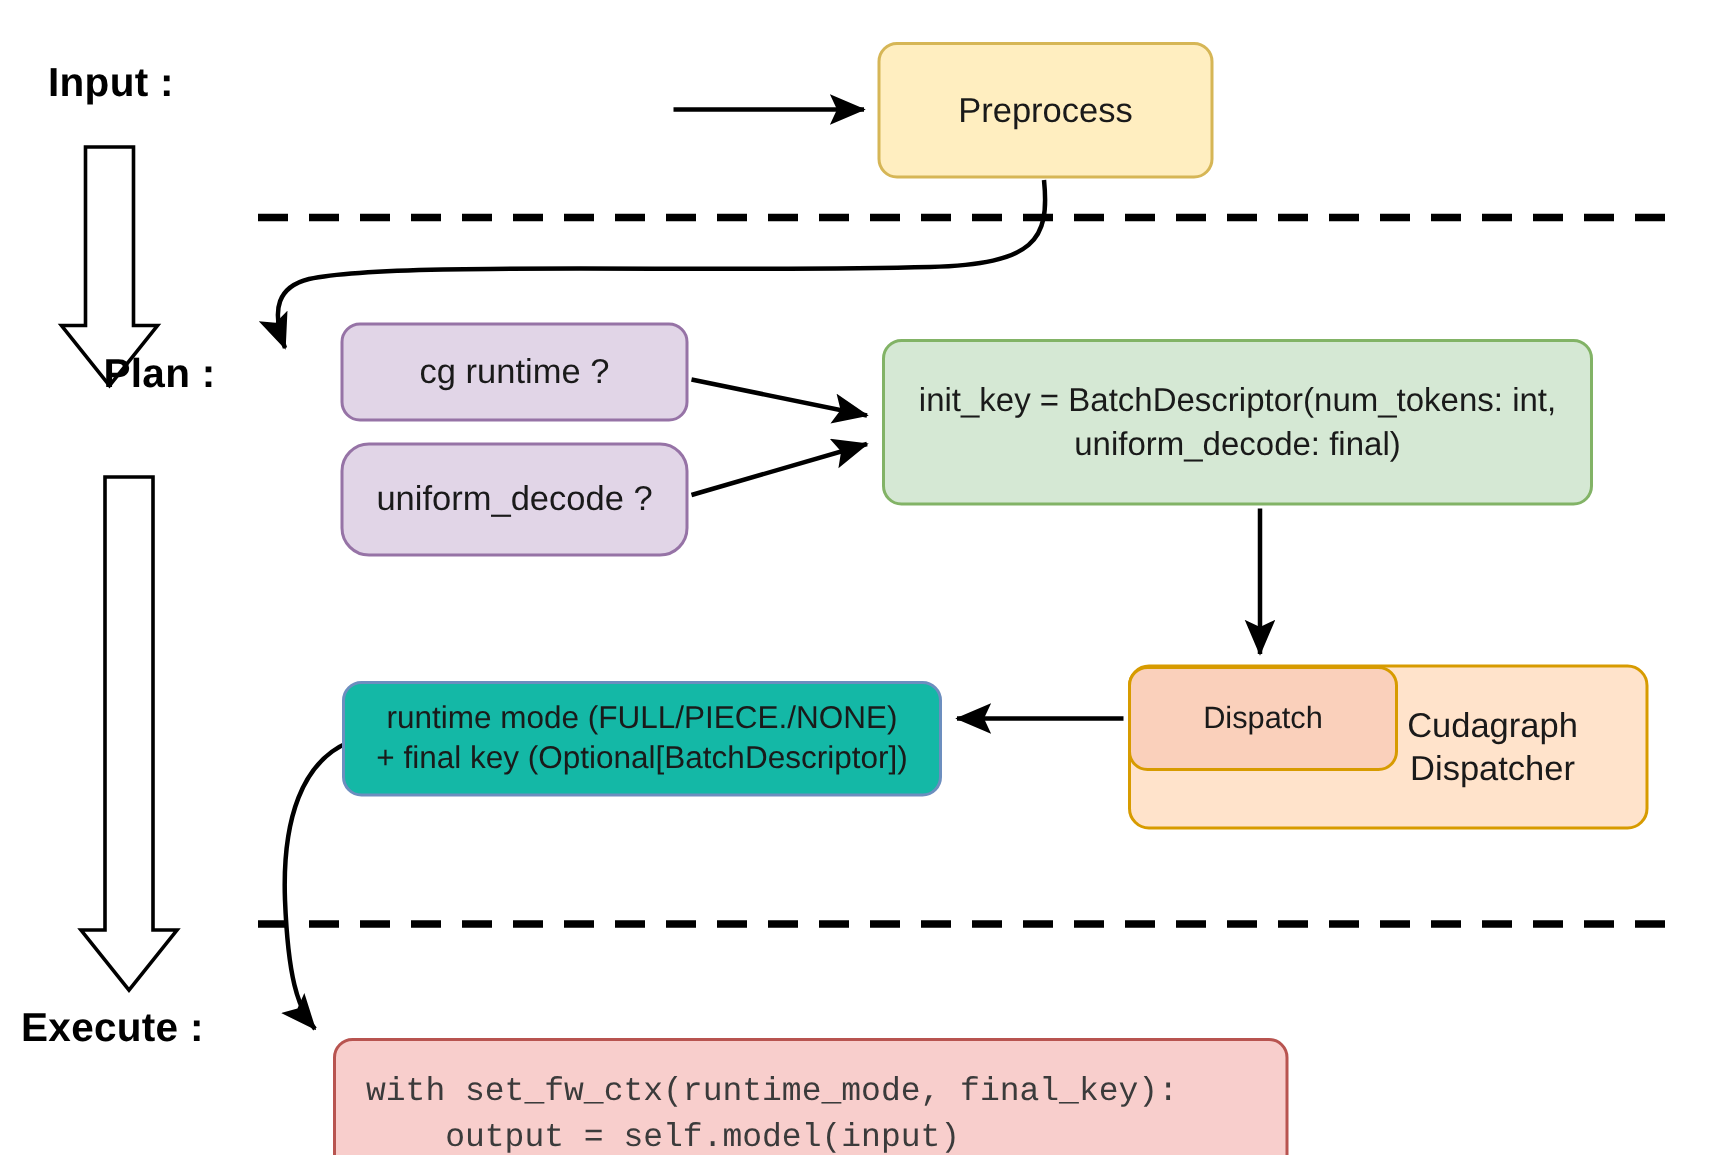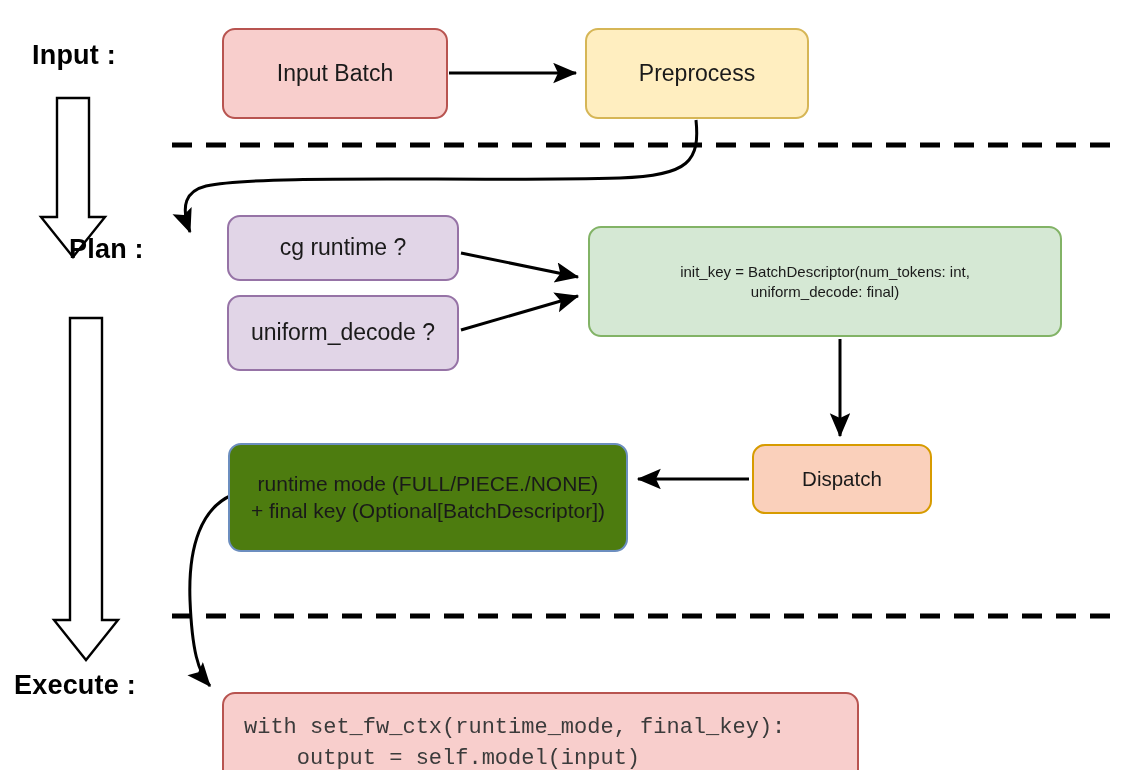--- a/index.html
+++ b/index.html
@@ -55,46 +55,46 @@
   .n-preprocess {
     left: 585px; top: 28px; width: 224px; height: 91px;
     background: #ffeec0; border-color: #d6b656;
   }
   .n-cg-padding {
     left: 227px; top: 215px; width: 232px; height: 66px;
     background: #e1d5e7; border-color: #9673a6;
   }
   .n-uniform-decode {
     left: 227px; top: 295px; width: 232px; height: 76px;
-    background: #e1d5e7; border-color: #9673a6;
+    background: #e1d5e7; border-color: #9673a6; border-radius: 19px;
   }
   .n-init-key {
     left: 588px; top: 226px; width: 474px; height: 111px;
     background: #d5e8d4; border-color: #82b366;
-    font-size: 15px;
+    font-size: 22px;
   }
   .n-cudagraph-dispatcher {
     left: 752px; top: 443px; width: 347px; height: 110px;
     background: #ffe3cb; border-color: #d79b00;
     justify-content: flex-end;
     padding-right: 16px;
     border-radius: 14px;
   }
   .n-cudagraph-dispatcher .label-inner {
     width: 172px;
   }
   .n-dispatch {
     left: 752px; top: 444px; width: 180px; height: 70px;
     background: #fad0bb; border-color: #d79b00;
     font-size: 20.5px;
     border-radius: 13px;
   }
   .n-runtime-mode {
-    left: 228px; top: 443px; width: 400px; height: 109px;
-    background: #4d7c0f; border-color: #6c8ebf;
+    left: 228px; top: 454px; width: 400px; height: 77px;
+    background: #14b8a6; border-color: #6c8ebf;
     font-size: 21px;
   }
   .n-code {
     left: 222px; top: 692px; width: 637px; height: 102px;
     background: #f8cecc; border-color: #b85450;
     font-family: "Liberation Mono", "DejaVu Sans Mono", monospace;
     font-size: 22px;
     justify-content: flex-start;
     text-align: left;
     white-space: pre;
@@ -137,23 +137,20 @@
 
     <line x1="749" y1="479" x2="638" y2="479" stroke="#000" stroke-width="3" marker-end="url(#ah)"></line>
 
     <path d="M232,495 C202,508 188,545 190,600 C192,650 198,672 210,686" fill="none" stroke="#000" stroke-width="3" marker-end="url(#ah)"></path>
   </svg>
 
   <div class="stage-label lbl-input">Input :</div>
   <div class="stage-label lbl-plan">Plan :</div>
   <div class="stage-label lbl-execute">Execute :</div>
 
-  <div class="node n-input-batch">
-    <span>Input Batch</span>
-  </div>
 
   <div class="node n-preprocess">
     <span>Preprocess</span>
   </div>
 
   <div class="node n-cg-padding">
     <span>cg runtime ?</span>
   </div>
 
   <div class="node n-uniform-decode">
@@ -161,20 +158,27 @@
   </div>
 
   <div class="node n-init-key">
     <span>
       <span>init_key = BatchDescriptor(num_tokens: int,</span>
       <br>
       <span>uniform_decode: final)</span>
     </span>
   </div>
 
+  <div class="node n-cudagraph-dispatcher">
+    <span class="label-inner">
+      <span>Cudagraph</span>
+      <br>
+      <span>Dispatcher</span>
+    </span>
+  </div>
 
   <div class="node n-dispatch">
     <span>Dispatch</span>
   </div>
 
   <div class="node n-runtime-mode">
     <span>
       <span>runtime mode (FULL/PIECE./NONE)</span>
       <br>
       <span>+ final key (Optional[BatchDescriptor])</span>

